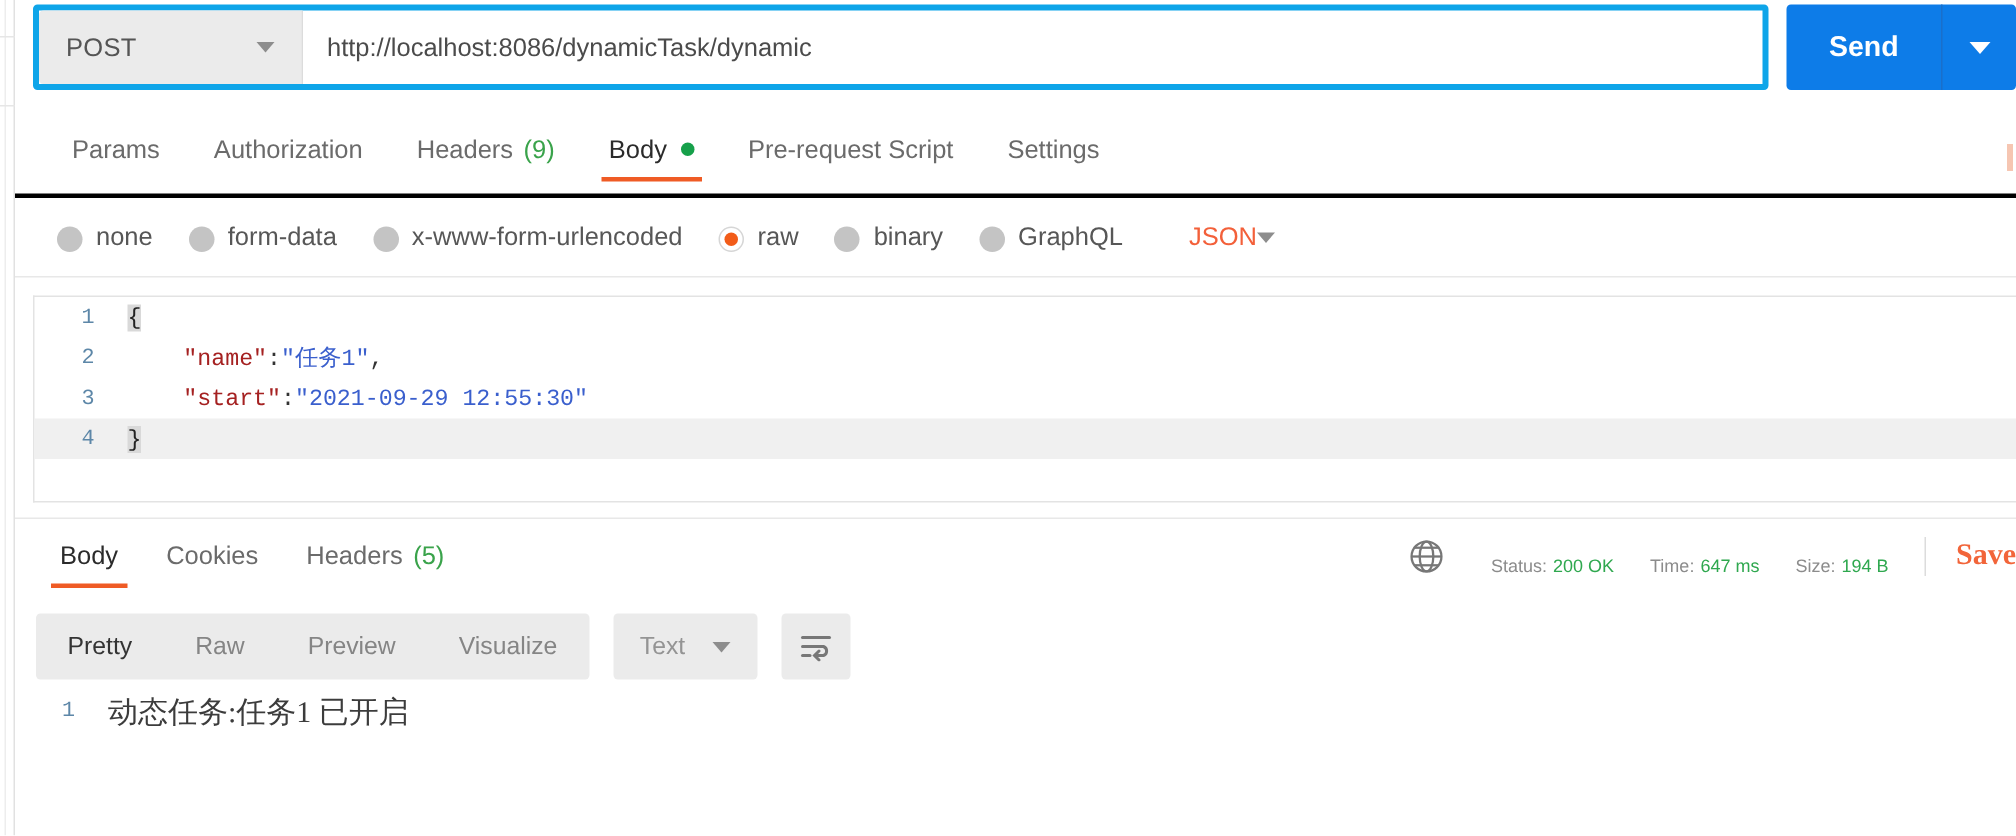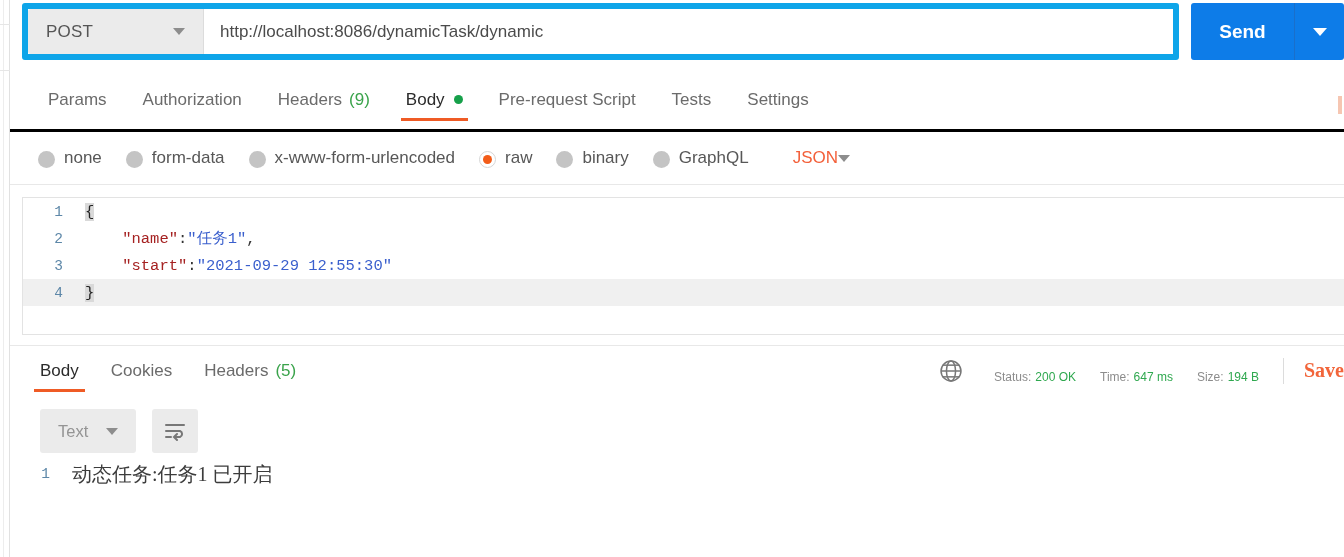--- a/index.html
+++ b/index.html
@@ -12,21 +12,21 @@
   #app { position: relative; width: 1344px; height: 557px; background:#fff; }
 
   
   .left-rail { position:absolute; left:0; top:0; width:10px; height:557px; background:#fff; border-right:1px solid #e1e1e1; }
   .left-rail-inner { position:absolute; left:0; top:0; width:4px; height:557px; border-right:1px solid #ededed; }
   .rail-seg { position:absolute; left:0; width:10px; height:1px; background:#e6e6e6; }
 
   
   .urlrow { position:absolute; left:10px; top:0; right:0; height:70px; background:#fff; }
   .url-wrap { position:absolute; left:12px; top:3px; width:1157px; height:57px;
-              border:6px solid #0ea5e9; border-radius:3px; background:#fff; display:flex; }
+              border:4px solid #0ea5e9; border-radius:3px; background:#fff; display:flex; }
   .method-box { width:176px; height:100%; background:#ebebeb; border-right:1px solid #dcdcdc;
                 border-radius:3px 0 0 3px; display:flex; align-items:center; padding:0 18px;
                 justify-content:space-between; cursor:pointer; }
   .method-label { font-size:17px; color:#555; letter-spacing:.2px; }
   .caret { width:0;height:0;border-left:6px solid transparent;border-right:6px solid transparent;
            border-top:7px solid #8d8d8d; }
   .url-input { flex:1; display:flex; align-items:center; padding:0 16px; font-size:17px; color:#4b4b4b; cursor:text; }
 
   .send-btn { position:absolute; left:1181px; top:3px; width:153px; height:57px;
               background:#0d7ce8; border-radius:3px; display:flex; cursor:pointer; }
@@ -143,23 +143,20 @@
         <div class="rtab">
           <span>Headers</span>
           <span class="tab-count">(9)</span>
         </div>
         <div class="rtab active">
           <span>Body</span>
           <span class="tab-dot"></span>
         </div>
         <div class="rtab">
           <span>Pre-request Script</span>
-        </div>
-        <div class="rtab">
-          <span>Tests</span>
         </div>
         <div class="rtab">
           <span>Settings</span>
         </div>
       </div>
   </div>
   <div class="cut-sliver"></div>
 
   <div class="bodytypes">
     <div class="bt-inner" id="body-types">
@@ -242,20 +239,26 @@
       </span>
       <span class="meta-item"><span>Status:</span><b>200 OK</b></span>
       <span class="meta-item"><span>Time:</span><b>647 ms</b></span>
       <span class="meta-item"><span>Size:</span><b>194 B</b></span>
       <span class="meta-divider"></span>
       <span class="save-link">Save</span>
     </div>
   </div>
 
   <div class="viewbar">
+    <div class="seg-group" id="view-modes">
+        <span class="seg active">Pretty</span>
+        <span class="seg">Raw</span>
+        <span class="seg">Preview</span>
+        <span class="seg">Visualize</span>
+      </div>
     <div class="fmt-group">
       <span class="fmt-label">Text</span>
       <span class="caret-sm"></span>
     </div>
     <div class="wrap-btn">
       <svg width="24" height="20" viewBox="0 0 24 20" fill="none" stroke="#777" stroke-width="2" stroke-linecap="round">
         <line x1="3" y1="4" x2="21" y2="4"></line>
         <path d="M3 10 h14 a3.2 3.2 0 0 1 0 6 h-5"></path>
         <polyline points="14,13 11,16 14,19" fill="none"></polyline>
         <line x1="3" y1="16" x2="8" y2="16"></line>

